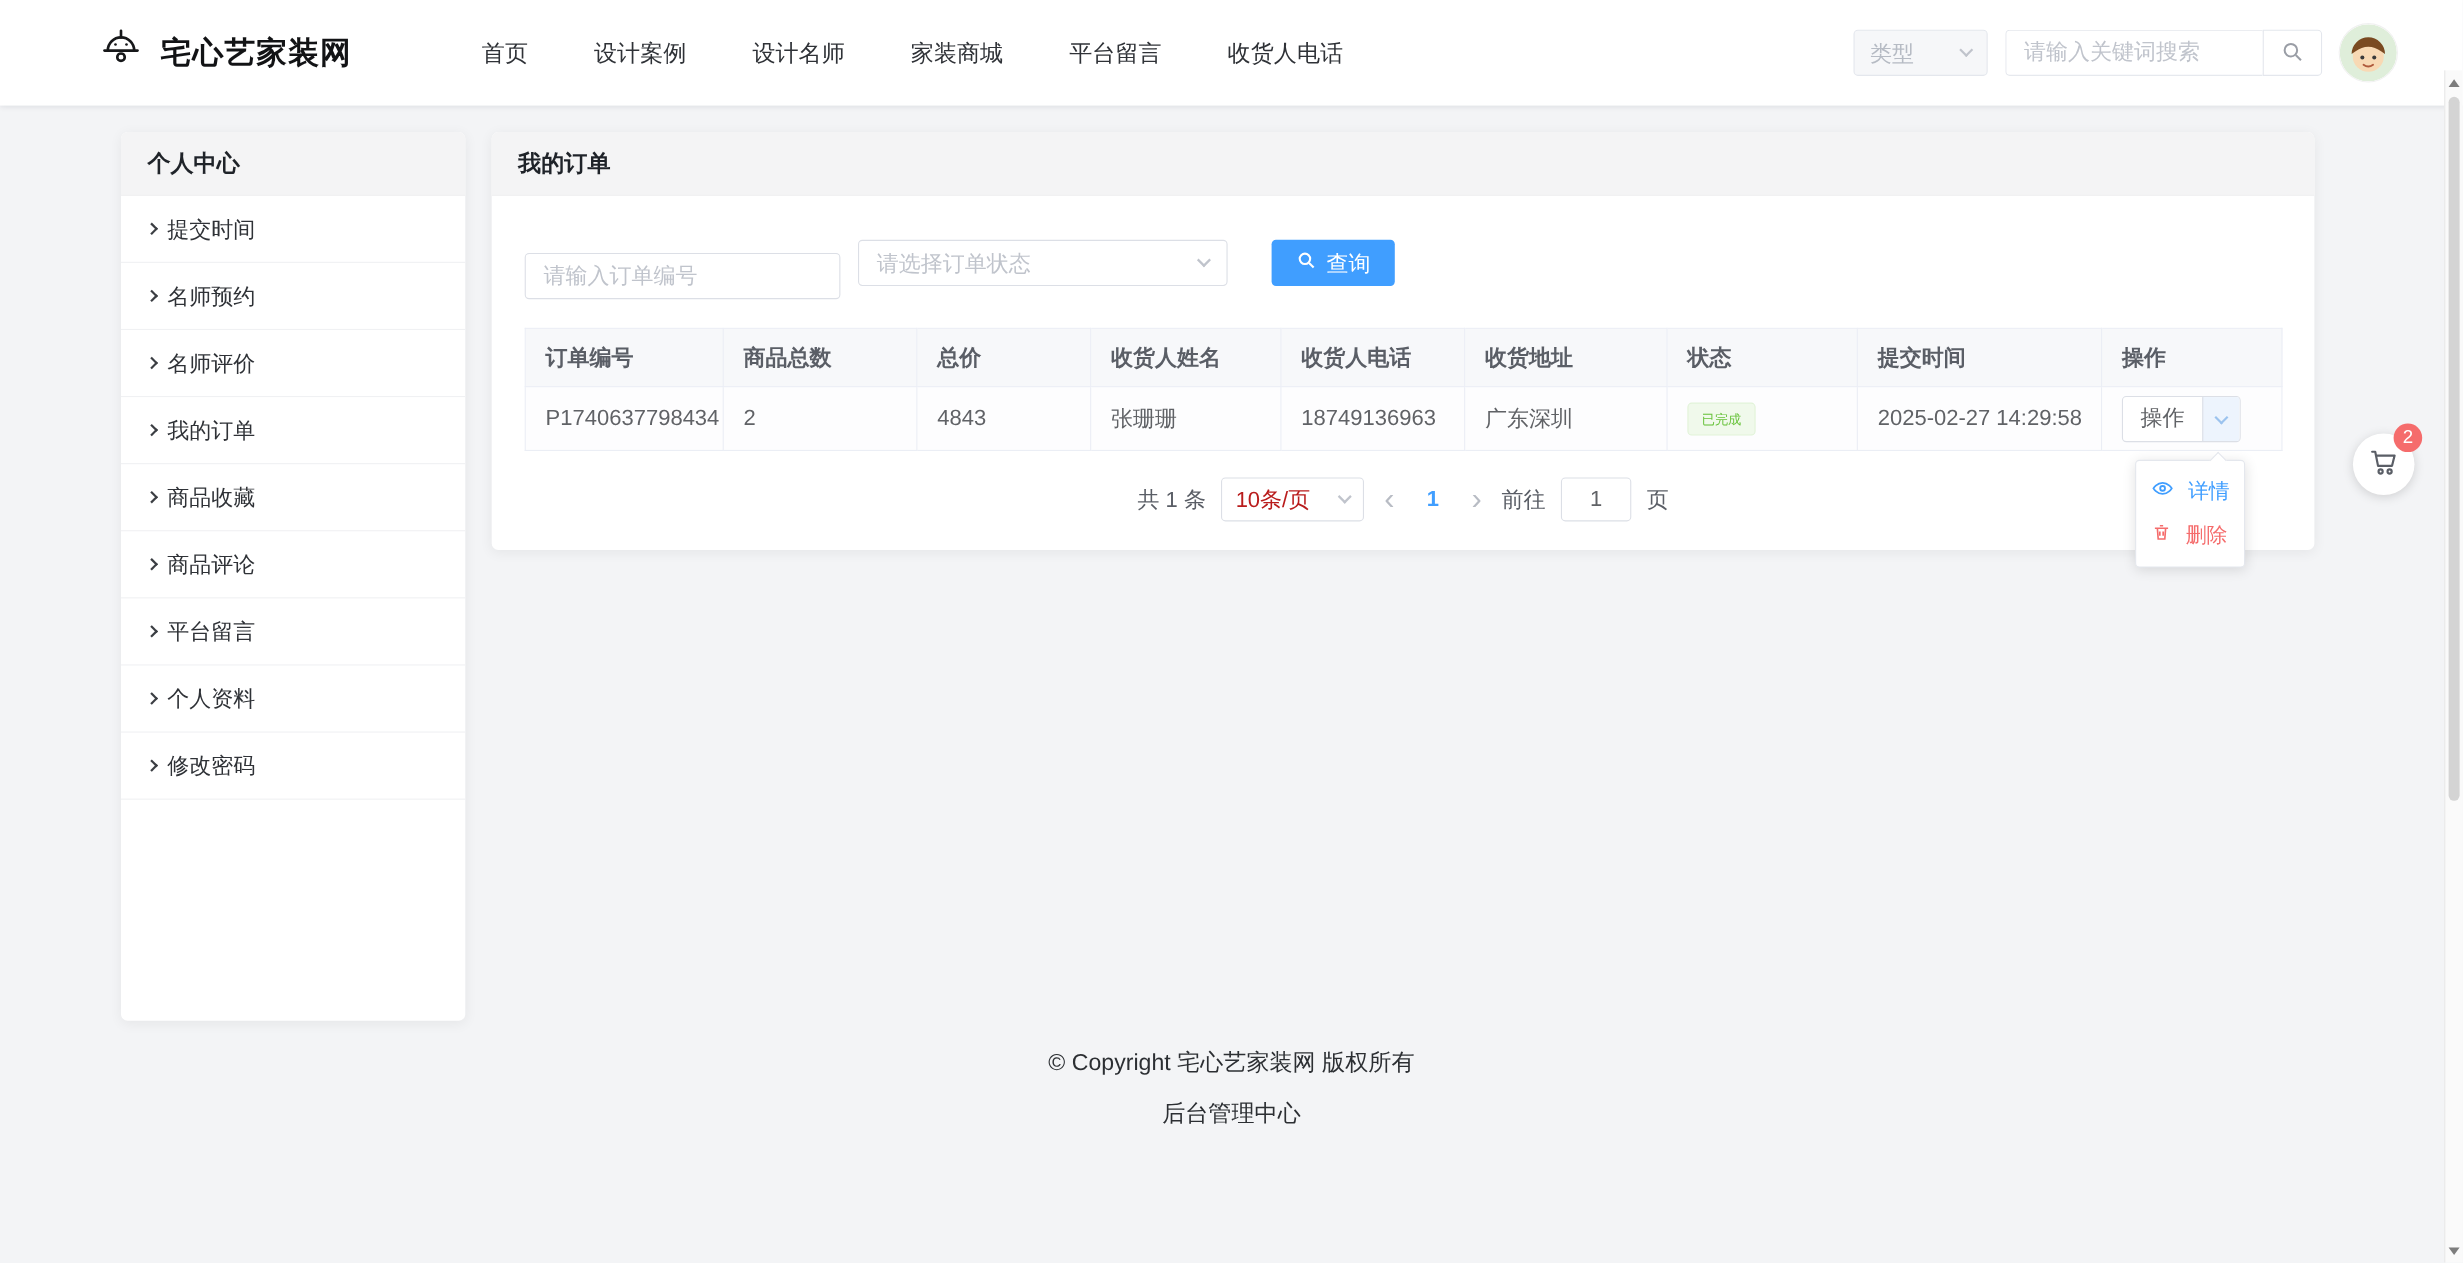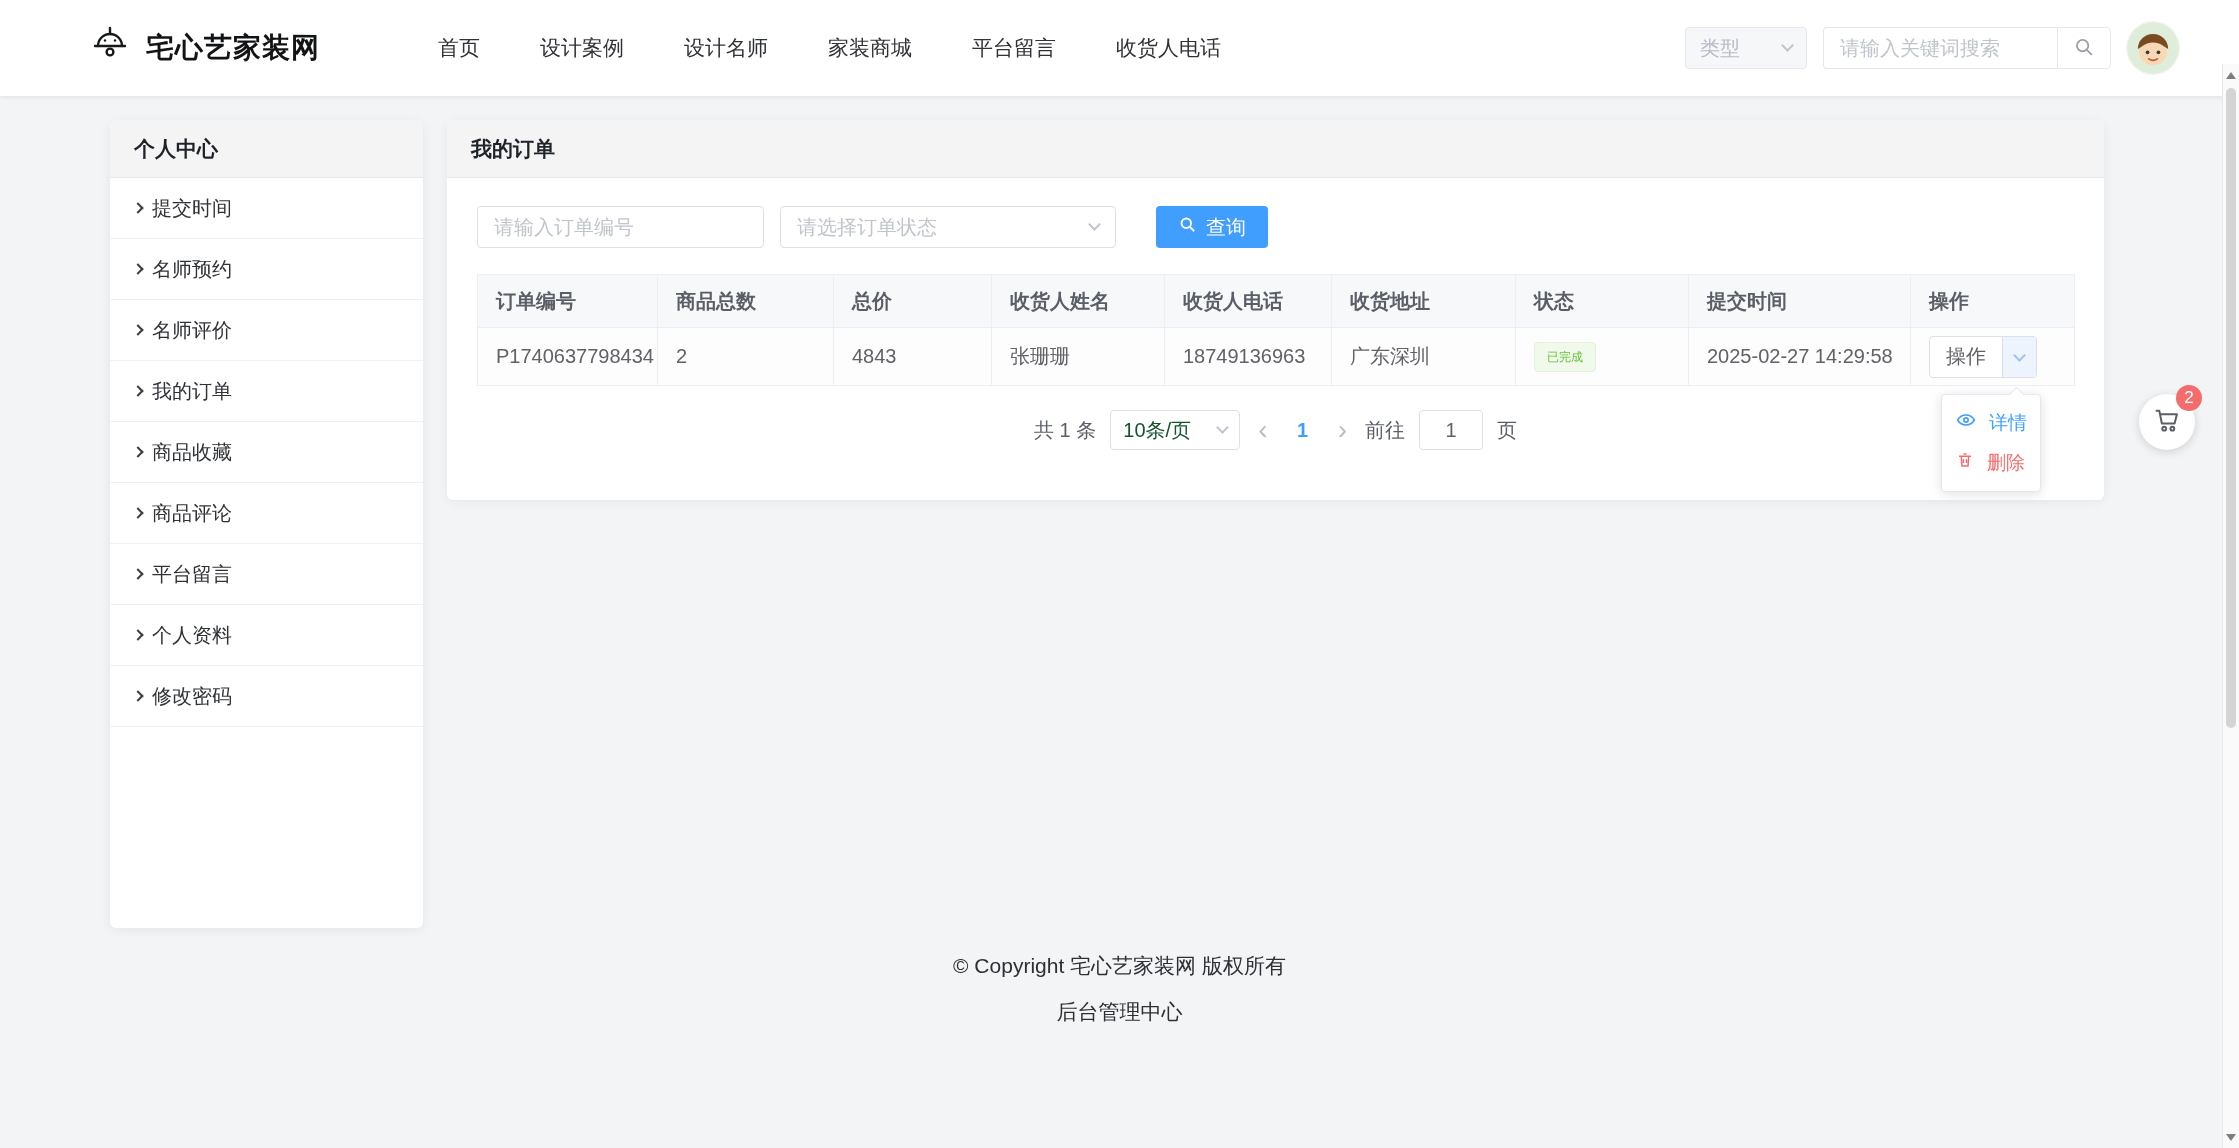--- a/index.html
+++ b/index.html
@@ -76,21 +76,21 @@
     border-bottom: 1px solid #f0f1f3; cursor: pointer;
   }
 
   
   .main-card { width: 1657px; height: 380px; }
   .card-body { padding: 28px 30px 0 30px; }
 
   .filters { display: flex; align-items: center; margin-bottom: 26px; }
   .el-input {
     width: 287px; height: 42px; border: 1px solid #dcdfe6; border-radius: 4px;
-    padding: 0 16px; font-size: 20px; color: #606266; outline: none; background: #fff;
+    padding: 0 16px; font-size: 20px; color: #606266; outline: none; background: #fff; margin-top: 24px;
   }
   .el-input::placeholder { color: #c0c4cc; }
   .el-select {
     width: 336px; height: 42px; border: 1px solid #dcdfe6; border-radius: 4px;
     display: flex; align-items: center; justify-content: space-between;
     padding: 0 16px; font-size: 20px; color: #c0c4cc; cursor: pointer; margin-left: 16px; background:#fff;gap:32px;
   }
   .primary-btn {
     margin-left: 40px; height: 42px; padding: 0 22px;
     background: #409eff; color: #fff; border: none; border-radius: 4px;
@@ -143,21 +143,21 @@
   .dd-item.delete { color: #f56c6c; }
 
   
   .pagination {
     display: flex; align-items: center; justify-content: center; gap: 14px;
     margin-top: 24px; font-size: 20px; color: #5a5e66;
   }
   .page-size-select {
     width: 130px; height: 40px; border: 1px solid #dcdfe6; border-radius: 4px;
     display: flex; align-items: center; justify-content: space-between;
-    padding: 0 12px; color: #14532d; cursor: pointer; background: #fff;
+    padding: 0 12px; color: #b91c1c; cursor: pointer; background: #fff;
   }
   .pg-btn { background: none; border: none; font-size: 28px; line-height: 1; color: #b8bcc4; cursor: pointer; padding: 0 4px; font-family: inherit; }
   .pg-num { background: none; border: none; font-size: 20px; font-weight: 600; color: #409eff; min-width: 34px; cursor: pointer; font-family: inherit; }
   .goto-input {
     width: 64px; height: 40px; border: 1px solid #dcdfe6; border-radius: 4px;
     text-align: center; font-size: 20px; color: #606266; outline: none;
   }
 
   
   .footer { text-align: center; padding-top: 24px; color: #2c2f33; }

